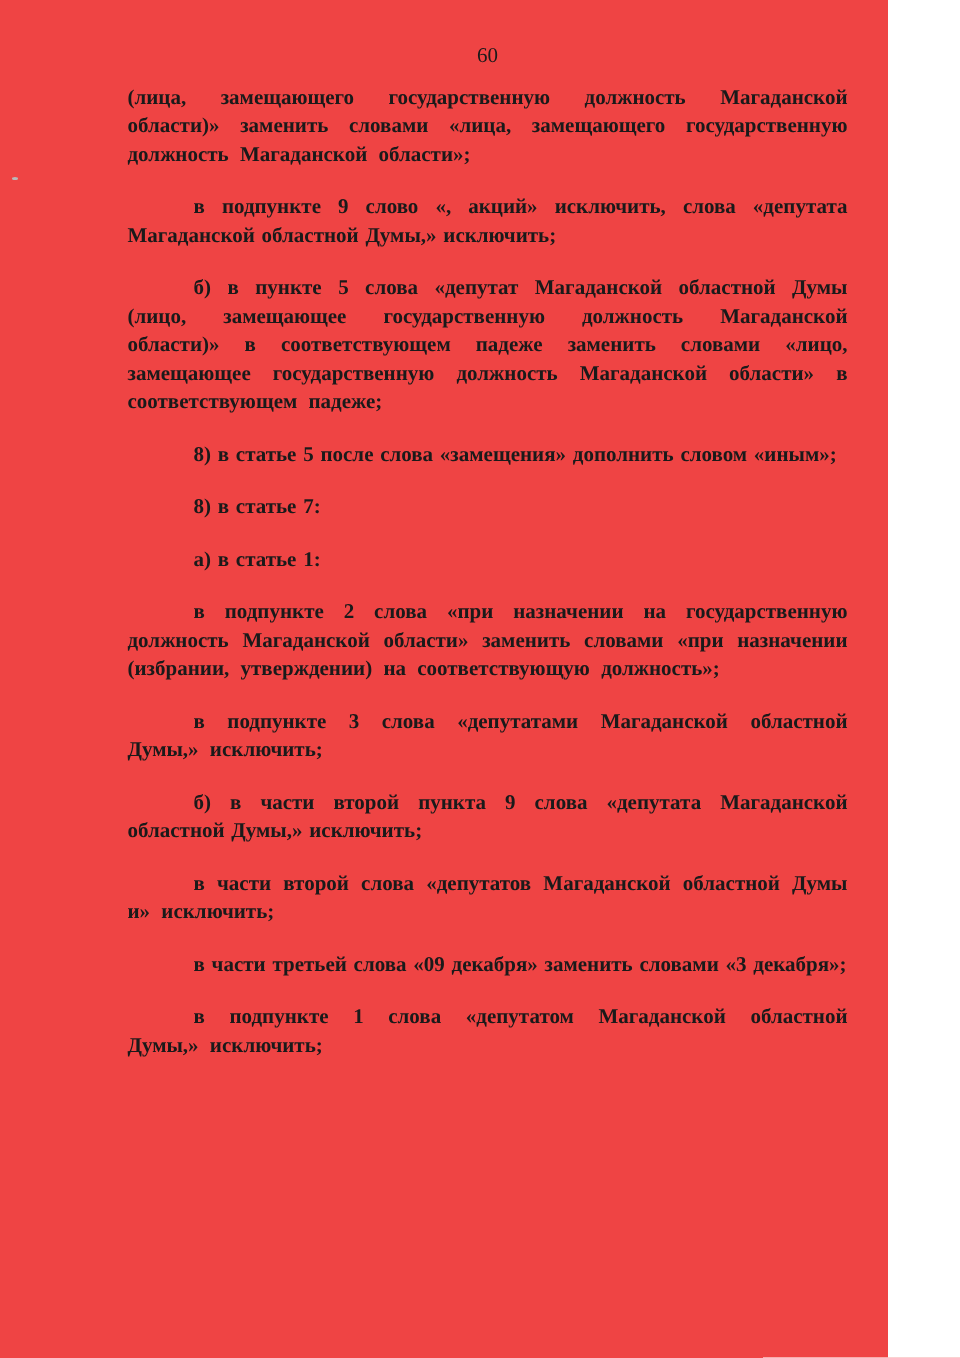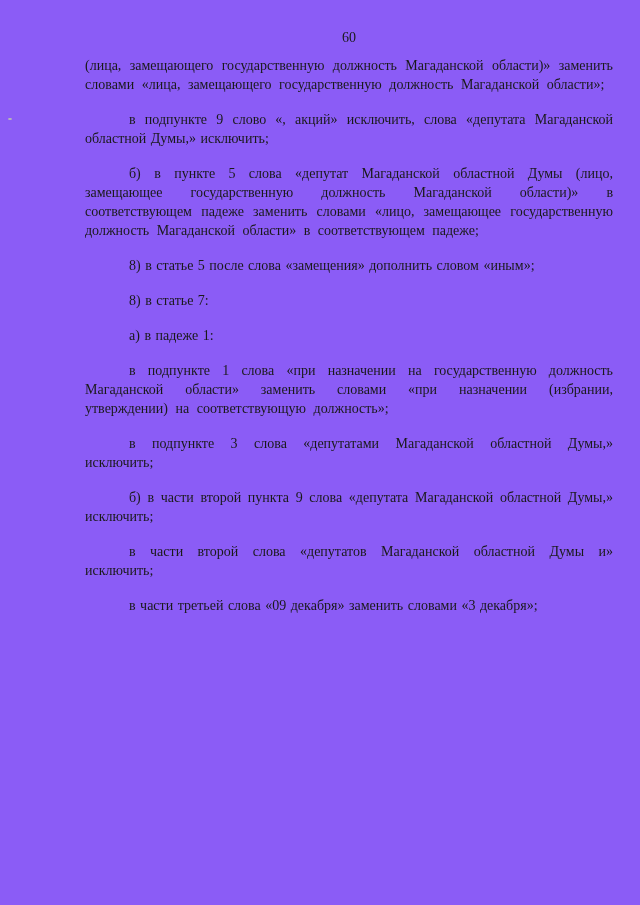--- a/index.html
+++ b/index.html
@@ -8,41 +8,42 @@
     background: #ffffff;
   }
   body {
     width: 640px;
     height: 905px;
     font-family: "Liberation Serif", "DejaVu Serif", serif;
     color: #1a1a1a;
     overflow: hidden;
   }
   .page {
-    width: 640px;
+    width: 592px;
     height: 905px;
     box-sizing: border-box;
     padding: 30px 27px 60px 85px;
-    background: #8b5cf6;
+    background: #ef4444;
     position: relative;
   }
   .page-number {
     text-align: center;
     font-size: 14px;
     margin-bottom: 10px;
     
     width: 100%;
   }
   .para {
     font-size: 14px;
     line-height: 19px;
     text-align: justify;
     margin: 0 0 16px 0;
     text-indent: 44px;
     word-spacing: 1px;
+    font-weight: bold;
   }
   .para.no-indent {
     text-indent: 0;
   }
   .para.wide-spacing {
     word-spacing: 4px;
   }
   .scan-speck {
     position: absolute;
     left: 8px;
@@ -64,28 +65,29 @@
   <p class="para no-indent wide-spacing">(лица, замещающего государственную должность Магаданской области)» заменить словами «лица, замещающего государственную должность Магаданской области»;</p>
 
   <p class="para">в подпункте 9 слово «, акций» исключить, слова «депутата Магаданской областной Думы,» исключить;</p>
 
   <p class="para wide-spacing">б) в пункте 5 слова «депутат Магаданской областной Думы (лицо, замещающее государственную должность Магаданской области)» в соответствующем падеже заменить словами «лицо, замещающее государственную должность Магаданской области» в соответствующем падеже;</p>
 
   <p class="para">8) в статье 5 после слова «замещения» дополнить словом «иным»;</p>
 
   <p class="para">8) в статье 7:</p>
 
-  <p class="para">а) в падеже 1:</p>
+  <p class="para">а) в статье 1:</p>
 
 
-  <p class="para wide-spacing">в подпункте 1 слова «при назначении на государственную должность Магаданской области» заменить словами «при назначении (избрании, утверждении) на соответствующую должность»;</p>
+  <p class="para wide-spacing">в подпункте 2 слова «при назначении на государственную должность Магаданской области» заменить словами «при назначении (избрании, утверждении) на соответствующую должность»;</p>
 
   <p class="para wide-spacing">в подпункте 3 слова «депутатами Магаданской областной Думы,» исключить;</p>
 
   <p class="para">б) в части второй пункта 9 слова «депутата Магаданской областной Думы,» исключить;</p>
 
 
   <p class="para wide-spacing">в части второй слова «депутатов Магаданской областной Думы и» исключить;</p>
 
   <p class="para">в части третьей слова «09 декабря» заменить словами «3 декабря»;</p>
 
 
+  <p class="para wide-spacing">в подпункте 1 слова «депутатом Магаданской областной Думы,» исключить;</p>
 </div>
 
 </body></html>

